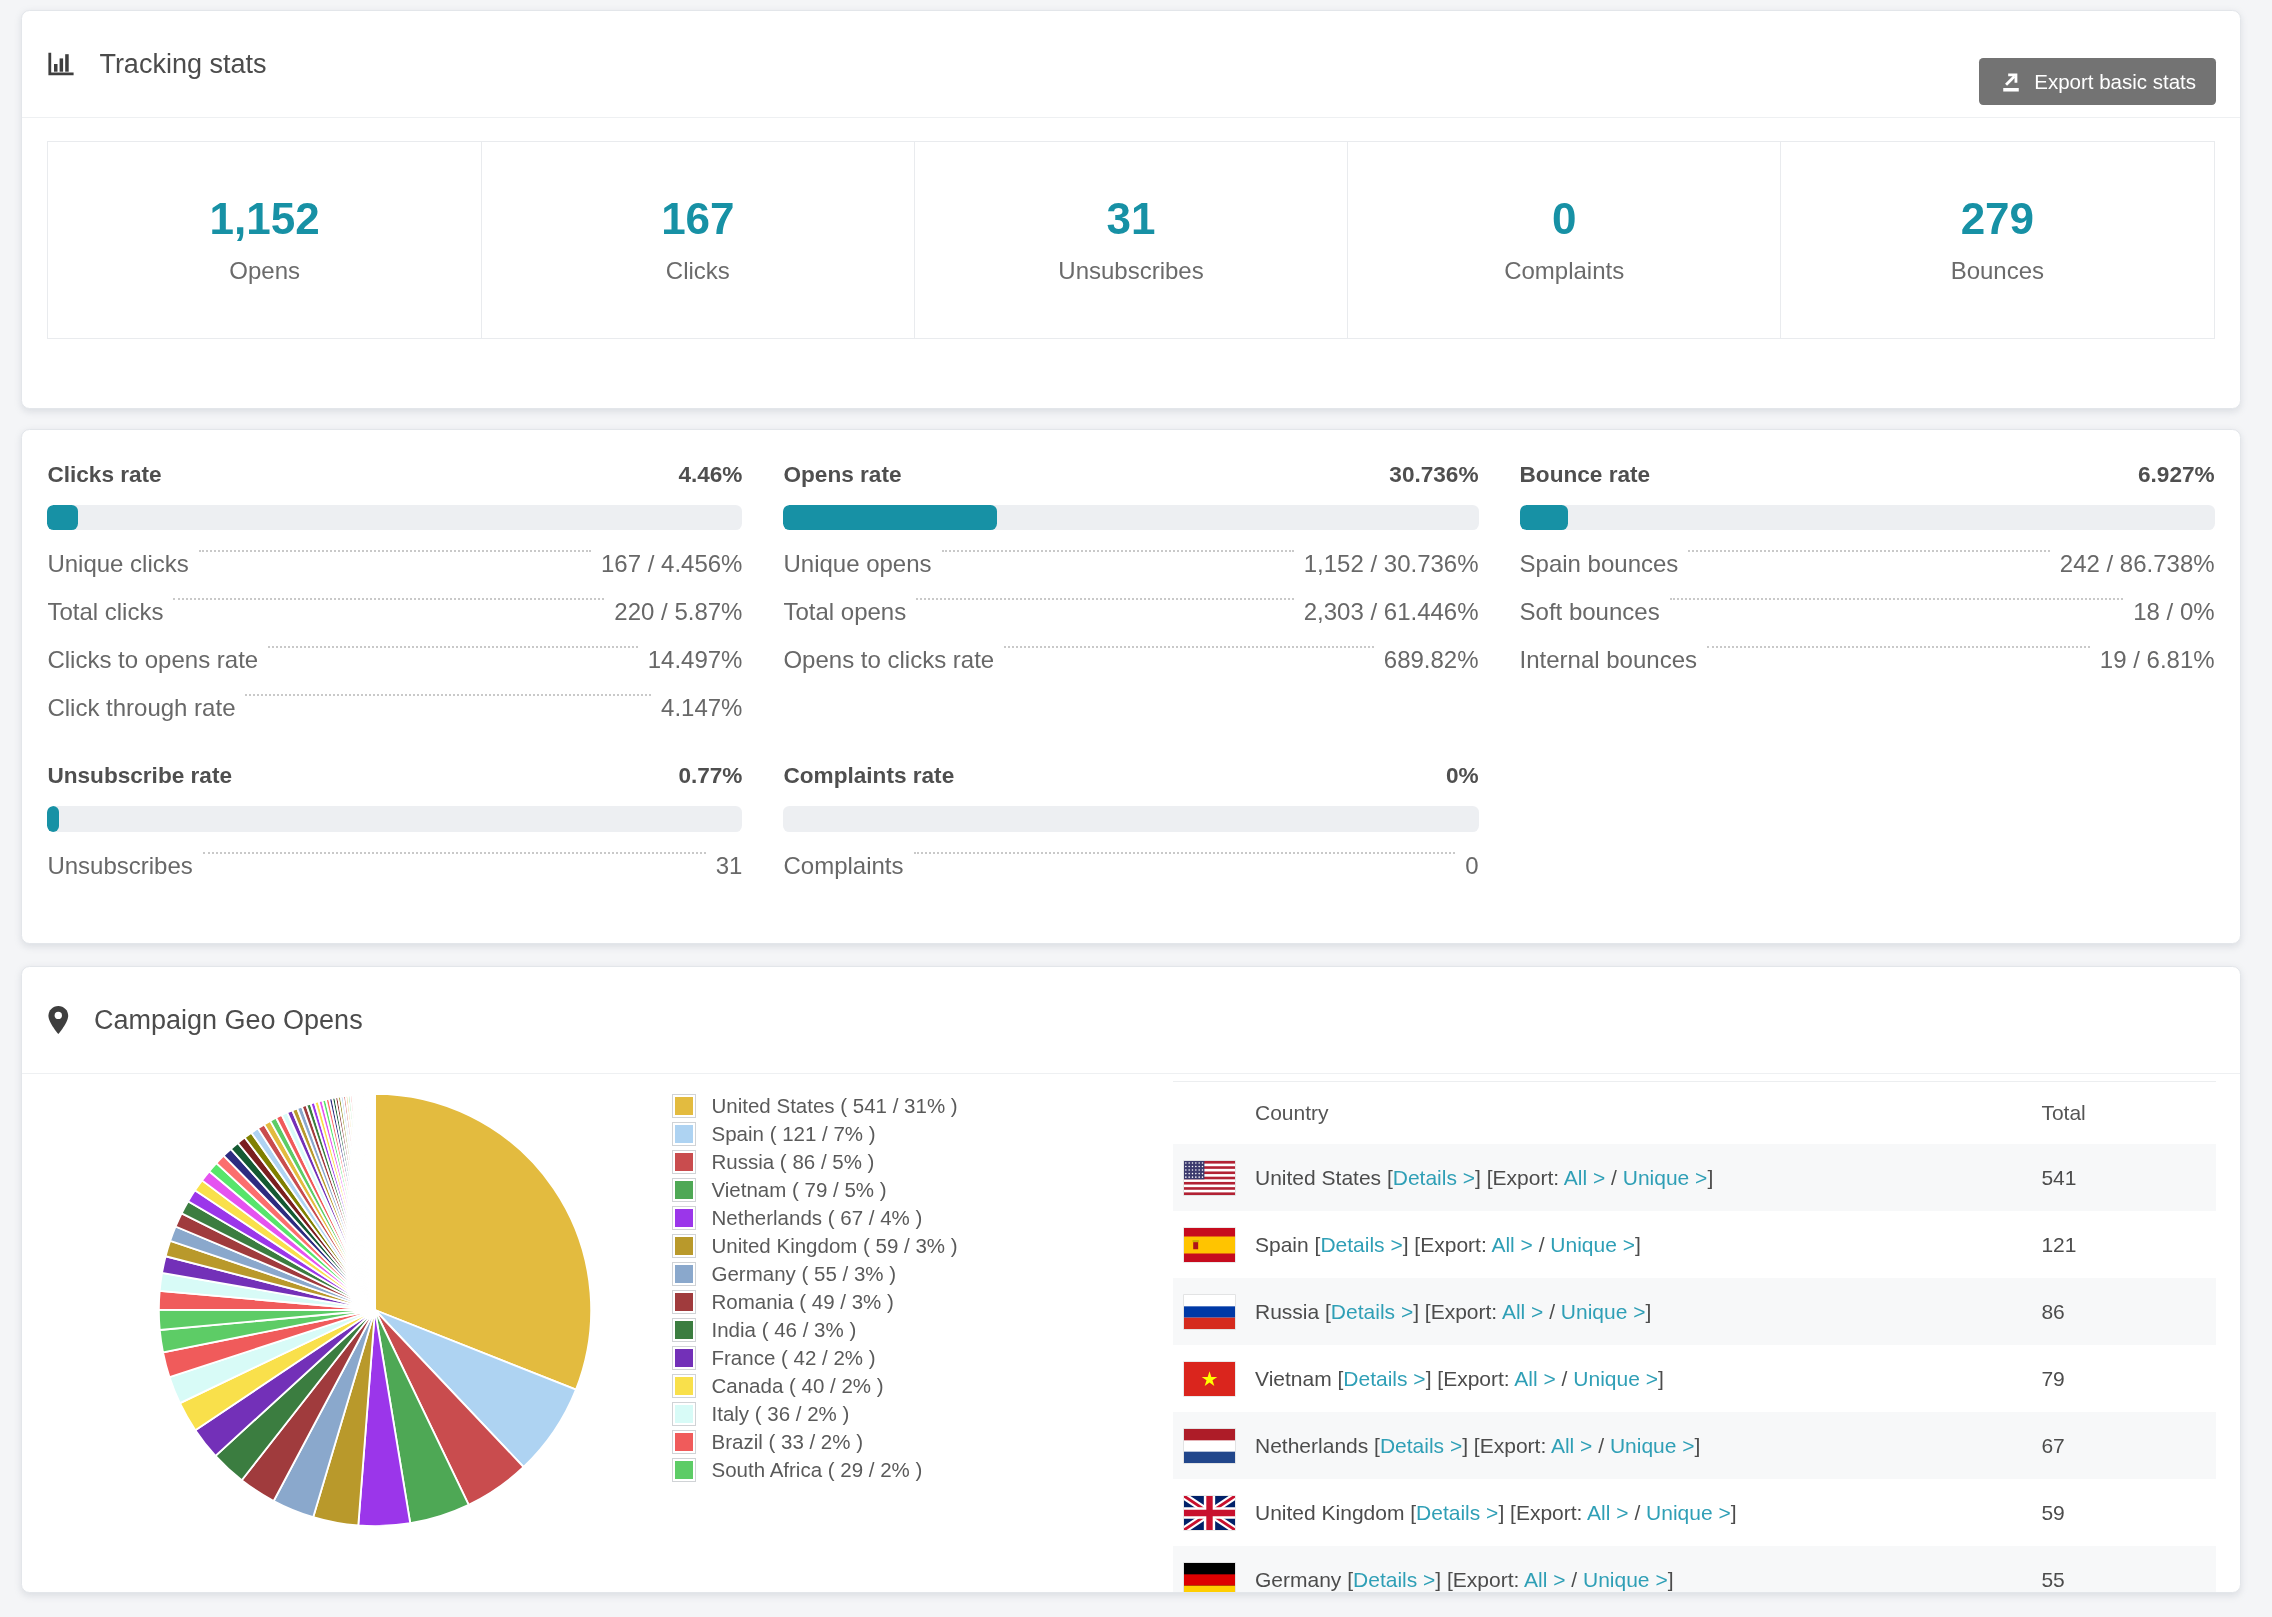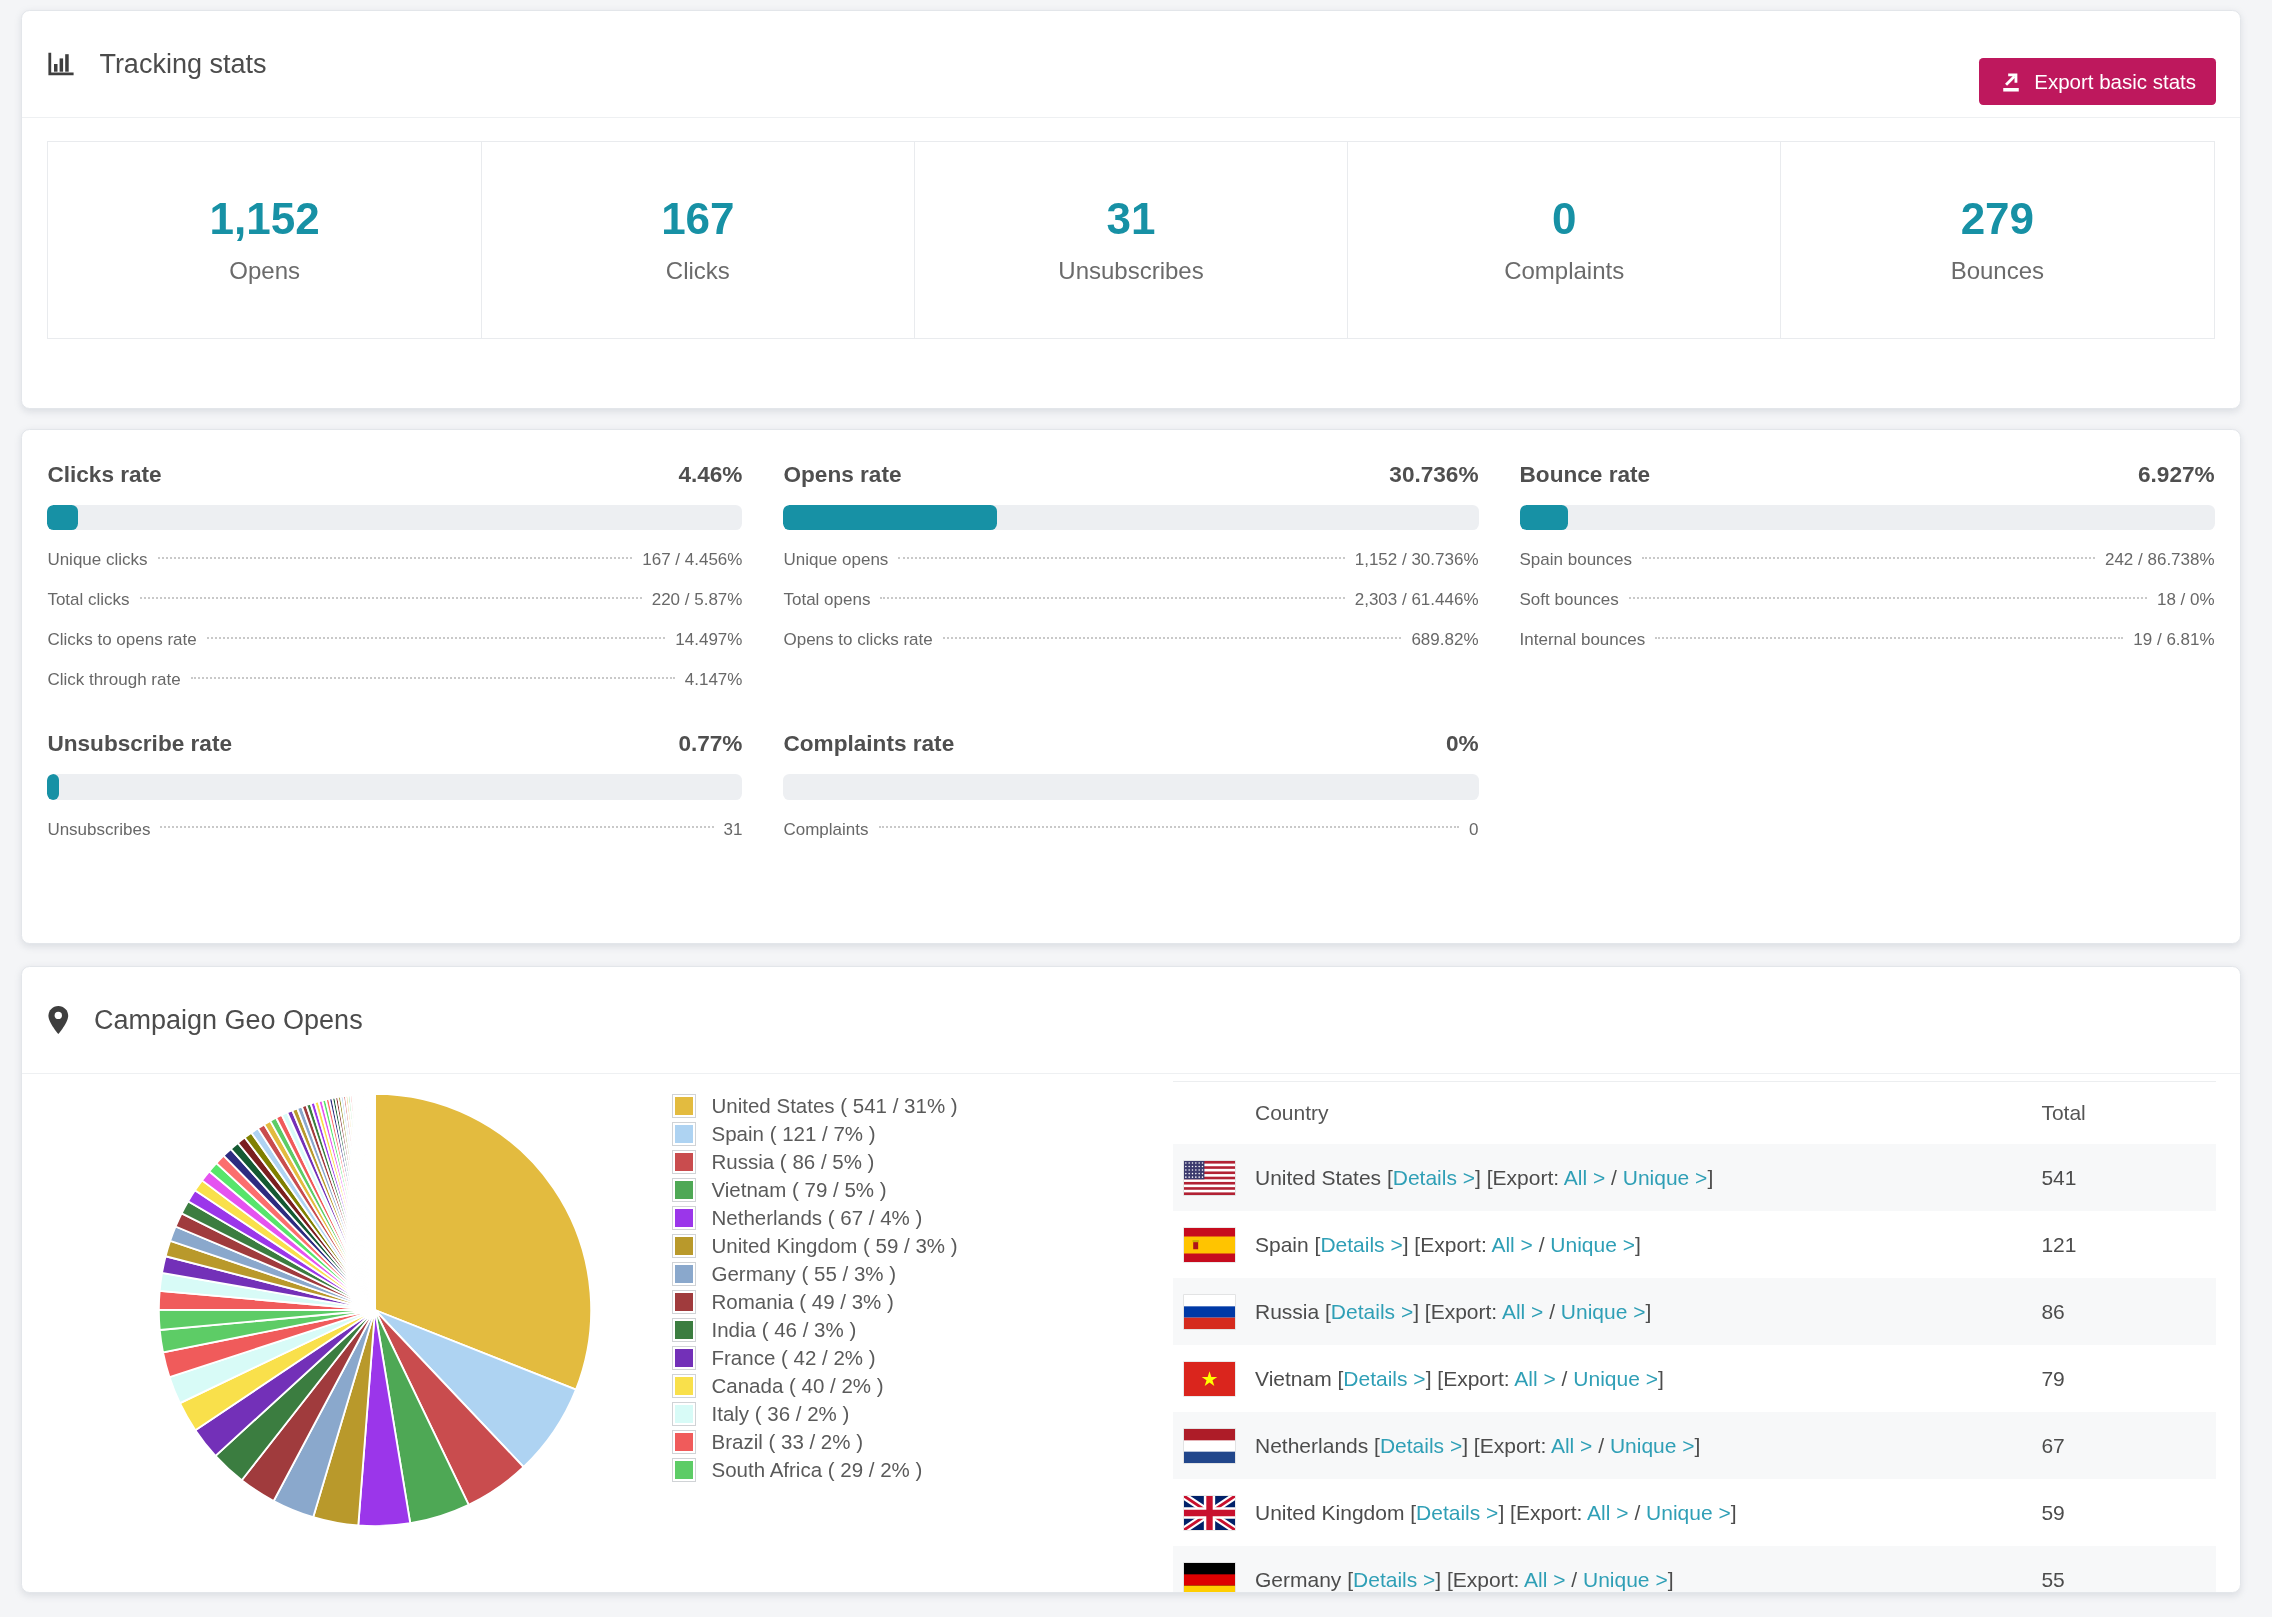--- a/index.html
+++ b/index.html
@@ -17,41 +17,41 @@
   #card-tracking{top:10px;height:399px}
   #card-rates{top:429px;height:515px}
   #card-geo{top:966px;height:627px;overflow:hidden}
 
   .card-header{height:107px;display:flex;align-items:center;padding:0 25.4px;
     border-bottom:1.4px solid #eef0f2;position:relative;box-sizing:border-box}
   .card-title{font-size:27px;color:#4c4c4c;display:flex;align-items:center;gap:24px}
   .card-title svg{flex:none}
 
   .export-btn{position:absolute;right:24px;top:47px;height:47px;
-    display:flex;align-items:center;gap:11.3px;background:#be185d;color:#fff;
+    display:flex;align-items:center;gap:11.3px;background:#737373;color:#fff;
     border:none;border-radius:4.2px;font-size:20.5px;padding:0 20px;
     font-family:inherit;cursor:pointer}
 
   
   .stats-row{display:flex;margin:22.6px 25.4px 0}
   .stat-box{flex:1;height:196px;border:1.4px solid #e9ebee;margin-left:-1.4px;
     display:flex;flex-direction:column;align-items:center;justify-content:center;background:#fff}
   .stat-box:first-child{margin-left:0}
   .stat-value{font-size:44px;font-weight:700;color:#1791a5}
   .stat-label{font-size:24px;color:#6b6b6b;margin-top:12.7px}
 
   
   #rates-grid{padding:32px 25.4px 0;display:grid;grid-template-columns:repeat(3,1fr);
     column-gap:41px;row-gap:41px}
   .rate-head{display:flex;justify-content:space-between;align-items:flex-end}
   .rate-title,.rate-value{font-size:22.6px;font-weight:700;color:#4f4f4f;white-space:nowrap}
   .bar{margin-top:17px;height:25.4px;background:#edeff2;border-radius:6.4px;overflow:hidden}
   .bar-fill{height:100%;background:#1791a5;border-radius:6.4px}
   .rate-rows{margin-top:14px}
-  .rate-row{display:flex;align-items:center;margin-top:20px;font-size:17px;color:#686868}
+  .rate-row{display:flex;align-items:flex-start;margin-top:20px;font-size:24px;color:#686868}
   .rate-row .lbl,.rate-row .val{white-space:nowrap}
   .leader{flex:1;border-bottom:2.1px dotted #c9c9c9;margin:0 10px 5px}
 
   
   #geo-content{display:flex;align-items:flex-start;padding:0 24px}
   #geo-pie{margin:17px 0 0 110px;flex:none}
   #geo-legend{margin:18.4px 0 0 78px;width:332px;flex:none}
   .legend-item{display:flex;align-items:center;height:28px;cursor:pointer}
   .swatch{width:24px;height:24px;border:1.4px solid #d0d3d6;background:#fff;padding:2.1px;
     box-sizing:border-box;flex:none}

